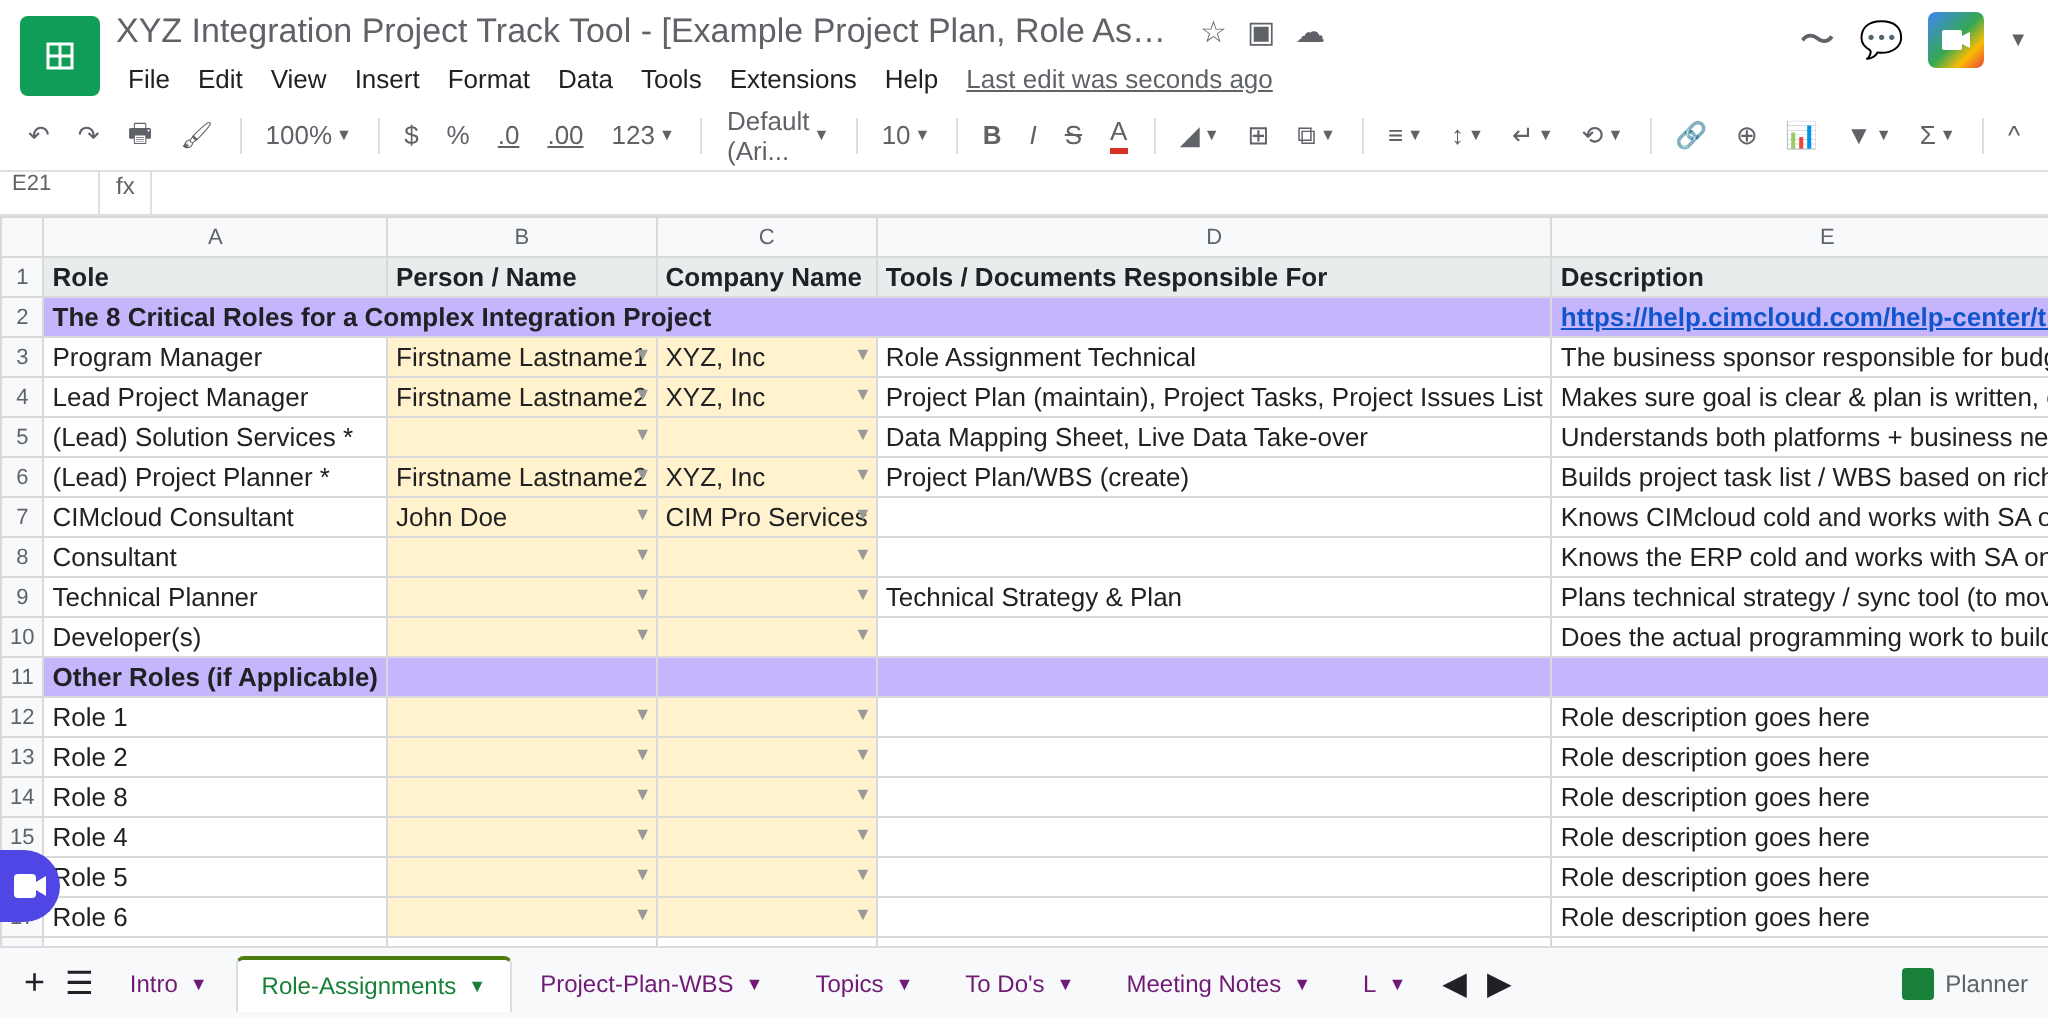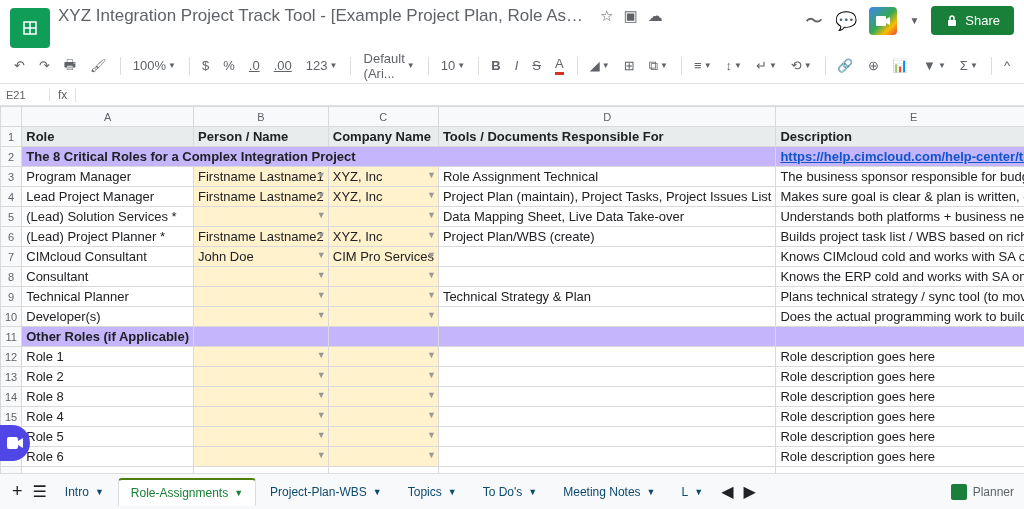--- a/index.html
+++ b/index.html
@@ -13,38 +13,38 @@
 .menubar{display:flex;gap:2px;font-size:13px;color:#202124;margin-top:3px}
 .menubar span{padding:3px 6px;border-radius:3px}
 .last-edit{color:#5f6368;text-decoration:underline;font-size:13px;padding:3px 6px}
 .right-tools{display:flex;align-items:center;gap:12px;margin-left:auto;color:#5f6368;font-size:18px}
 .meet-icon{width:28px;height:28px;border-radius:4px;background:linear-gradient(135deg,#4285f4 0%,#34a853 50%,#fbbc05 75%,#ea4335 100%);display:flex;align-items:center;justify-content:center}
 .share-btn{background:#188038;color:#fff;border:none;border-radius:4px;padding:7px 14px;font-size:13px;font-weight:500;display:flex;align-items:center;gap:6px}
 .toolbar{display:flex;align-items:center;padding:4px 10px;border-bottom:1px solid #e0e0e0;gap:6px;font-size:13px;color:#5f6368;height:36px}
 .tb-divider{width:1px;height:18px;background:#dadce0;margin:0 3px}
 .tb-item{padding:3px 4px;display:flex;align-items:center;gap:2px}
 .tb-caret{font-size:8px;color:#5f6368}
-.formula-row{display:flex;align-items:center;border-bottom:1px solid #e0e0e0;height:22px;font-size:12px}
+.formula-row{display:flex;border-bottom:1px solid #e0e0e0;height:22px;font-size:12px}
 .name-box{width:50px;padding:0 6px;color:#5f6368;border-right:1px solid #e0e0e0;font-size:11px}
 .fx{padding:0 8px;color:#5f6368;border-right:1px solid #e0e0e0}
 .fx-input{flex:1;padding:0 6px}
 .grid{flex:1;overflow:hidden;position:relative}
 table{border-collapse:collapse;font-size:13px;width:100%}
 th,td{border:1px solid #d9d9d9;height:20px;text-align:left;padding:0 4px;white-space:nowrap;overflow:hidden}
 .corner{background:#f8f9fa;width:44px}
 .col-head{background:#f8f9fa;color:#5f6368;text-align:center;font-weight:400;font-size:11px}
 .row-head{background:#f8f9fa;color:#5f6368;text-align:center;width:44px;font-weight:400;font-size:11px}
 .col-A{width:180px}.col-B{width:136px}.col-C{width:136px}.col-D{width:292px}.col-E{width:236px}
 .hdr-row td{background:#e8ecec;font-weight:bold}
 .section-row td{background:#c4b5fd;font-weight:bold}
 .yellow-cell{background:#fff2cc;position:relative}
 .dd{position:absolute;right:2px;top:3px;font-size:9px;color:#999}
 .link-cell{color:#1155cc;text-decoration:underline}
 .tabstrip{display:flex;align-items:center;border-top:1px solid #dadce0;height:36px;padding:0 8px;gap:2px;background:#f8f9fa;position:relative}
-.tab{padding:6px 12px;font-size:12px;color:#0c4a6e;display:flex;align-items:center;gap:6px;border-radius:4px 4px 0 0}
+.tab{padding:6px 12px;font-size:12px;color:#701a75;display:flex;align-items:center;gap:6px;border-radius:4px 4px 0 0}
 .tab.active{background:#fff;color:#188038;font-weight:500;border-top:2px solid #4d7c0f;border-left:1px solid #dadce0;border-right:1px solid #dadce0}
 .tab-caret{font-size:9px}
 .explore{position:absolute;right:10px;display:flex;align-items:center;gap:6px;font-size:12px;color:#5f6368}
 .explore-icon{width:16px;height:16px;background:#188038;border-radius:2px}
 .meet-fab{position:absolute;left:0;bottom:48px;width:30px;height:36px;background:#4f46e5;border-radius:0 18px 18px 0;color:#fff;display:flex;align-items:center;justify-content:center;font-size:14px}
 .color-underline{border-bottom:3px solid #d93025;padding-bottom:1px}
 svg{display:block}
 </style>
 </head>
 <body>
@@ -60,38 +60,43 @@
   </div>
   <div class="title-col">
     <div class="title-row">
       <div class="doc-title">XYZ Integration Project Track Tool - [Example Project Plan, Role Assignment, Topic, Task List Tra...</div>
       <div class="title-icons">
         <span>☆</span>
         <span>▣</span>
         <span>☁</span>
       </div>
     </div>
+    <div class="menubar">
+      <span>File</span>
+      <span>Edit</span>
+      <span>View</span>
+      <span>Insert</span>
+      <span>Format</span>
+      <span>Data</span>
+      <span>Tools</span>
+      <span>Extensions</span>
+      <span>Help</span>
+      <span class="last-edit">Last edit was seconds ago</span>
+    </div>
   </div>
   <div class="right-tools">
     <span>〜</span>
     <span>💬</span>
     <div class="meet-icon">
       <svg width="14" height="10" viewBox="0 0 14 10">
           <rect width="10" height="10" rx="1" fill="#fff"></rect>
           <path d="M10 3 L14 1 L14 9 L10 7 Z" fill="#fff"></path>
         </svg>
     </div>
     <span style="font-size:10px">▼</span>
-    <button class="share-btn">
-      <svg width="14" height="14" viewBox="0 0 14 14">
-          <rect x="3" y="6" width="8" height="6" rx="1" fill="#fff"></rect>
-          <path d="M5 6 V4 a2 2 0 0 1 4 0 V6" fill="none" stroke="#fff" stroke-width="1.5"></path>
-        </svg>
-      <span>Share</span>
-    </button>
   </div>
 </div>
 
 <div class="toolbar">
   <span class="tb-item">↶</span>
   <span class="tb-item">↷</span>
   <span class="tb-item">🖶</span>
   <span class="tb-item">🖌</span>
   <div class="tb-divider"></div>
   <span class="tb-item">

